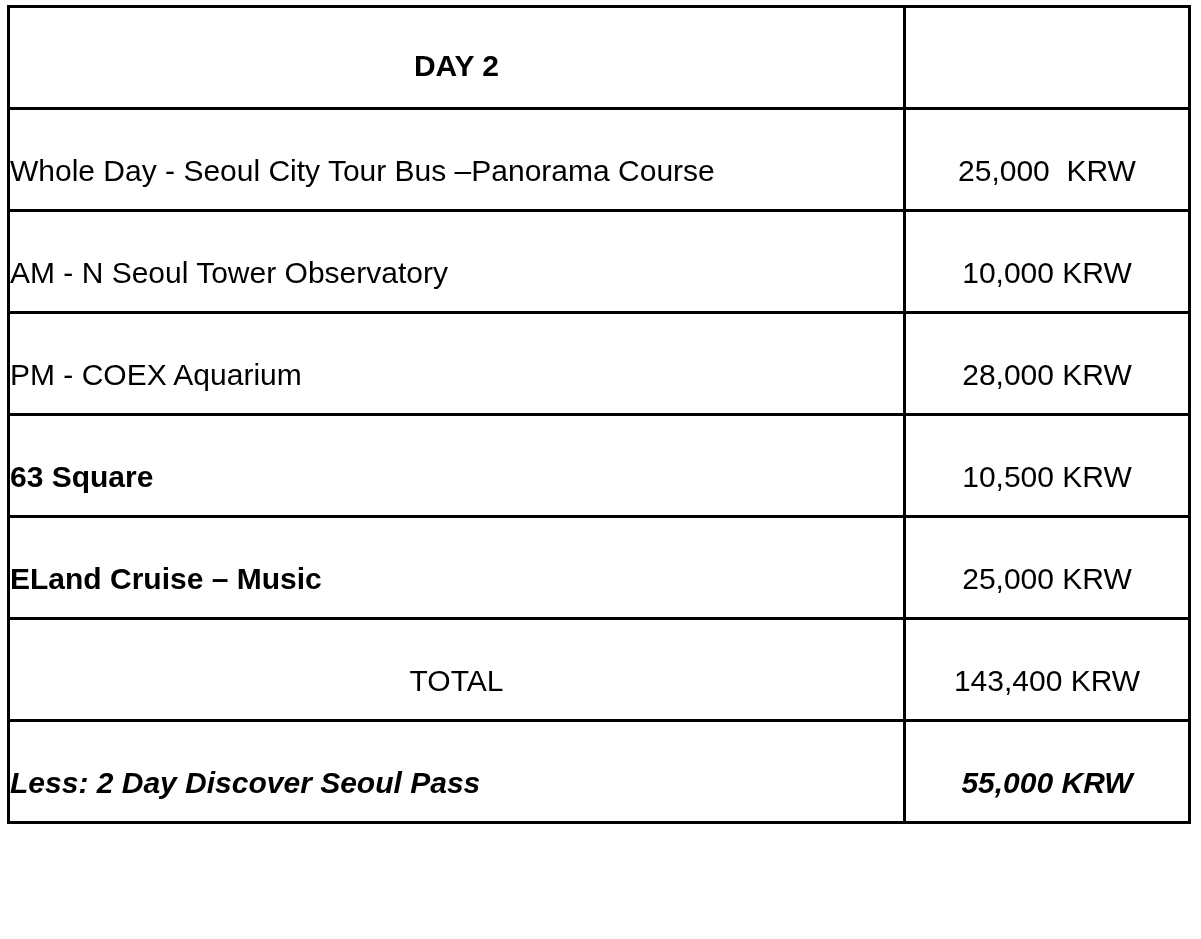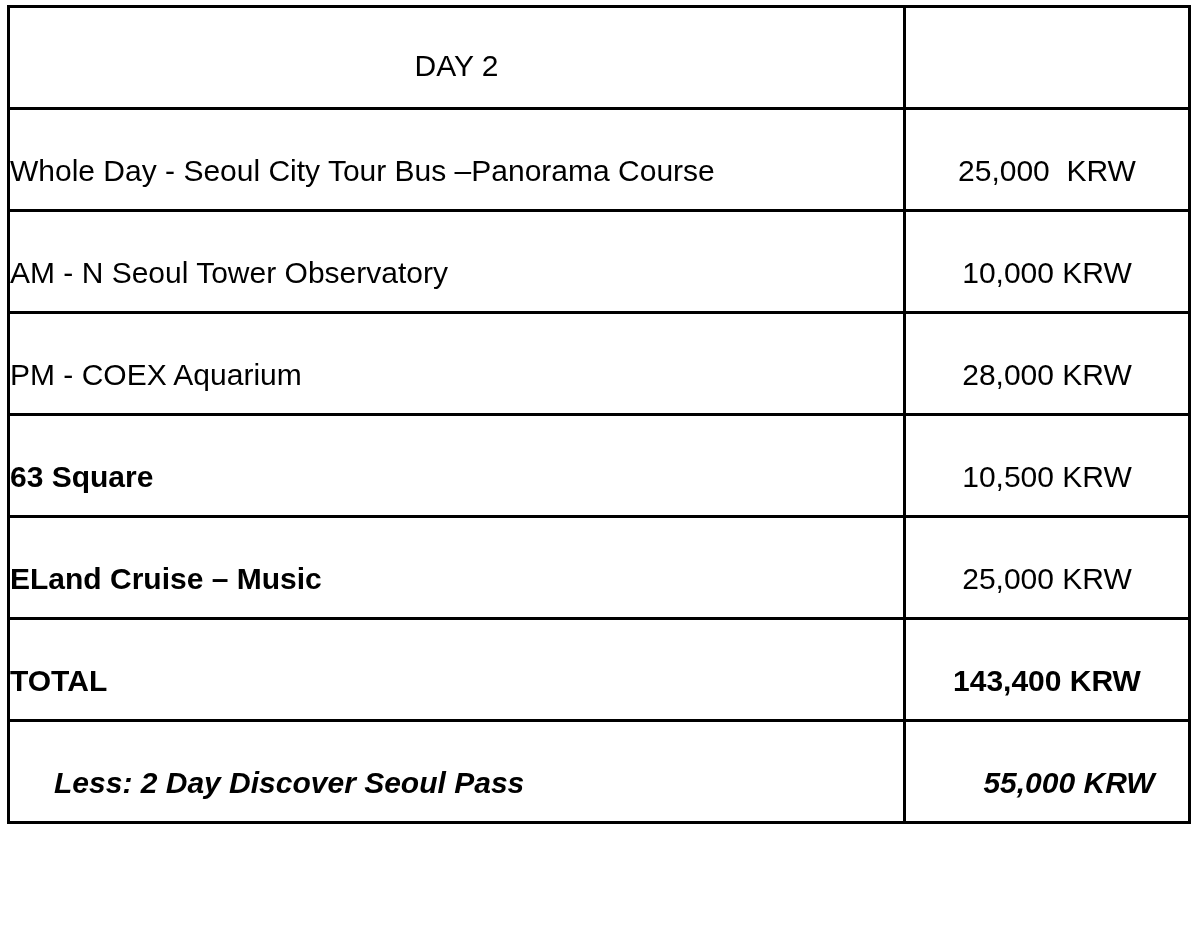--- a/index.html
+++ b/index.html
@@ -41,34 +41,34 @@
     padding-left: 20px;
     padding-right: 12px;
   }
   td.cost {
     text-align: center;
     white-space: pre-wrap;
   }
 
   tr.row-header td.activity {
     text-align: center;
-    font-weight: normal;
+    font-weight: bold;
     padding-left: 0;
     padding-bottom: 24px;
   }
   tr.row-indented td.activity {
     font-weight: bold;
   }
   tr.row-bold td {
-    font-weight: bold;
+    font-weight: normal;
+    text-align: center;
   }
   tr.row-bold-italic td {
     font-weight: bold;
     font-style: italic;
-    padding-left: 44px;
   }
 </style>
 </head>
 <body>
 
 <div class="page">
   <table class="cost-table">
     <colgroup>
       <col class="activity-col">
       <col class="cost-col">

